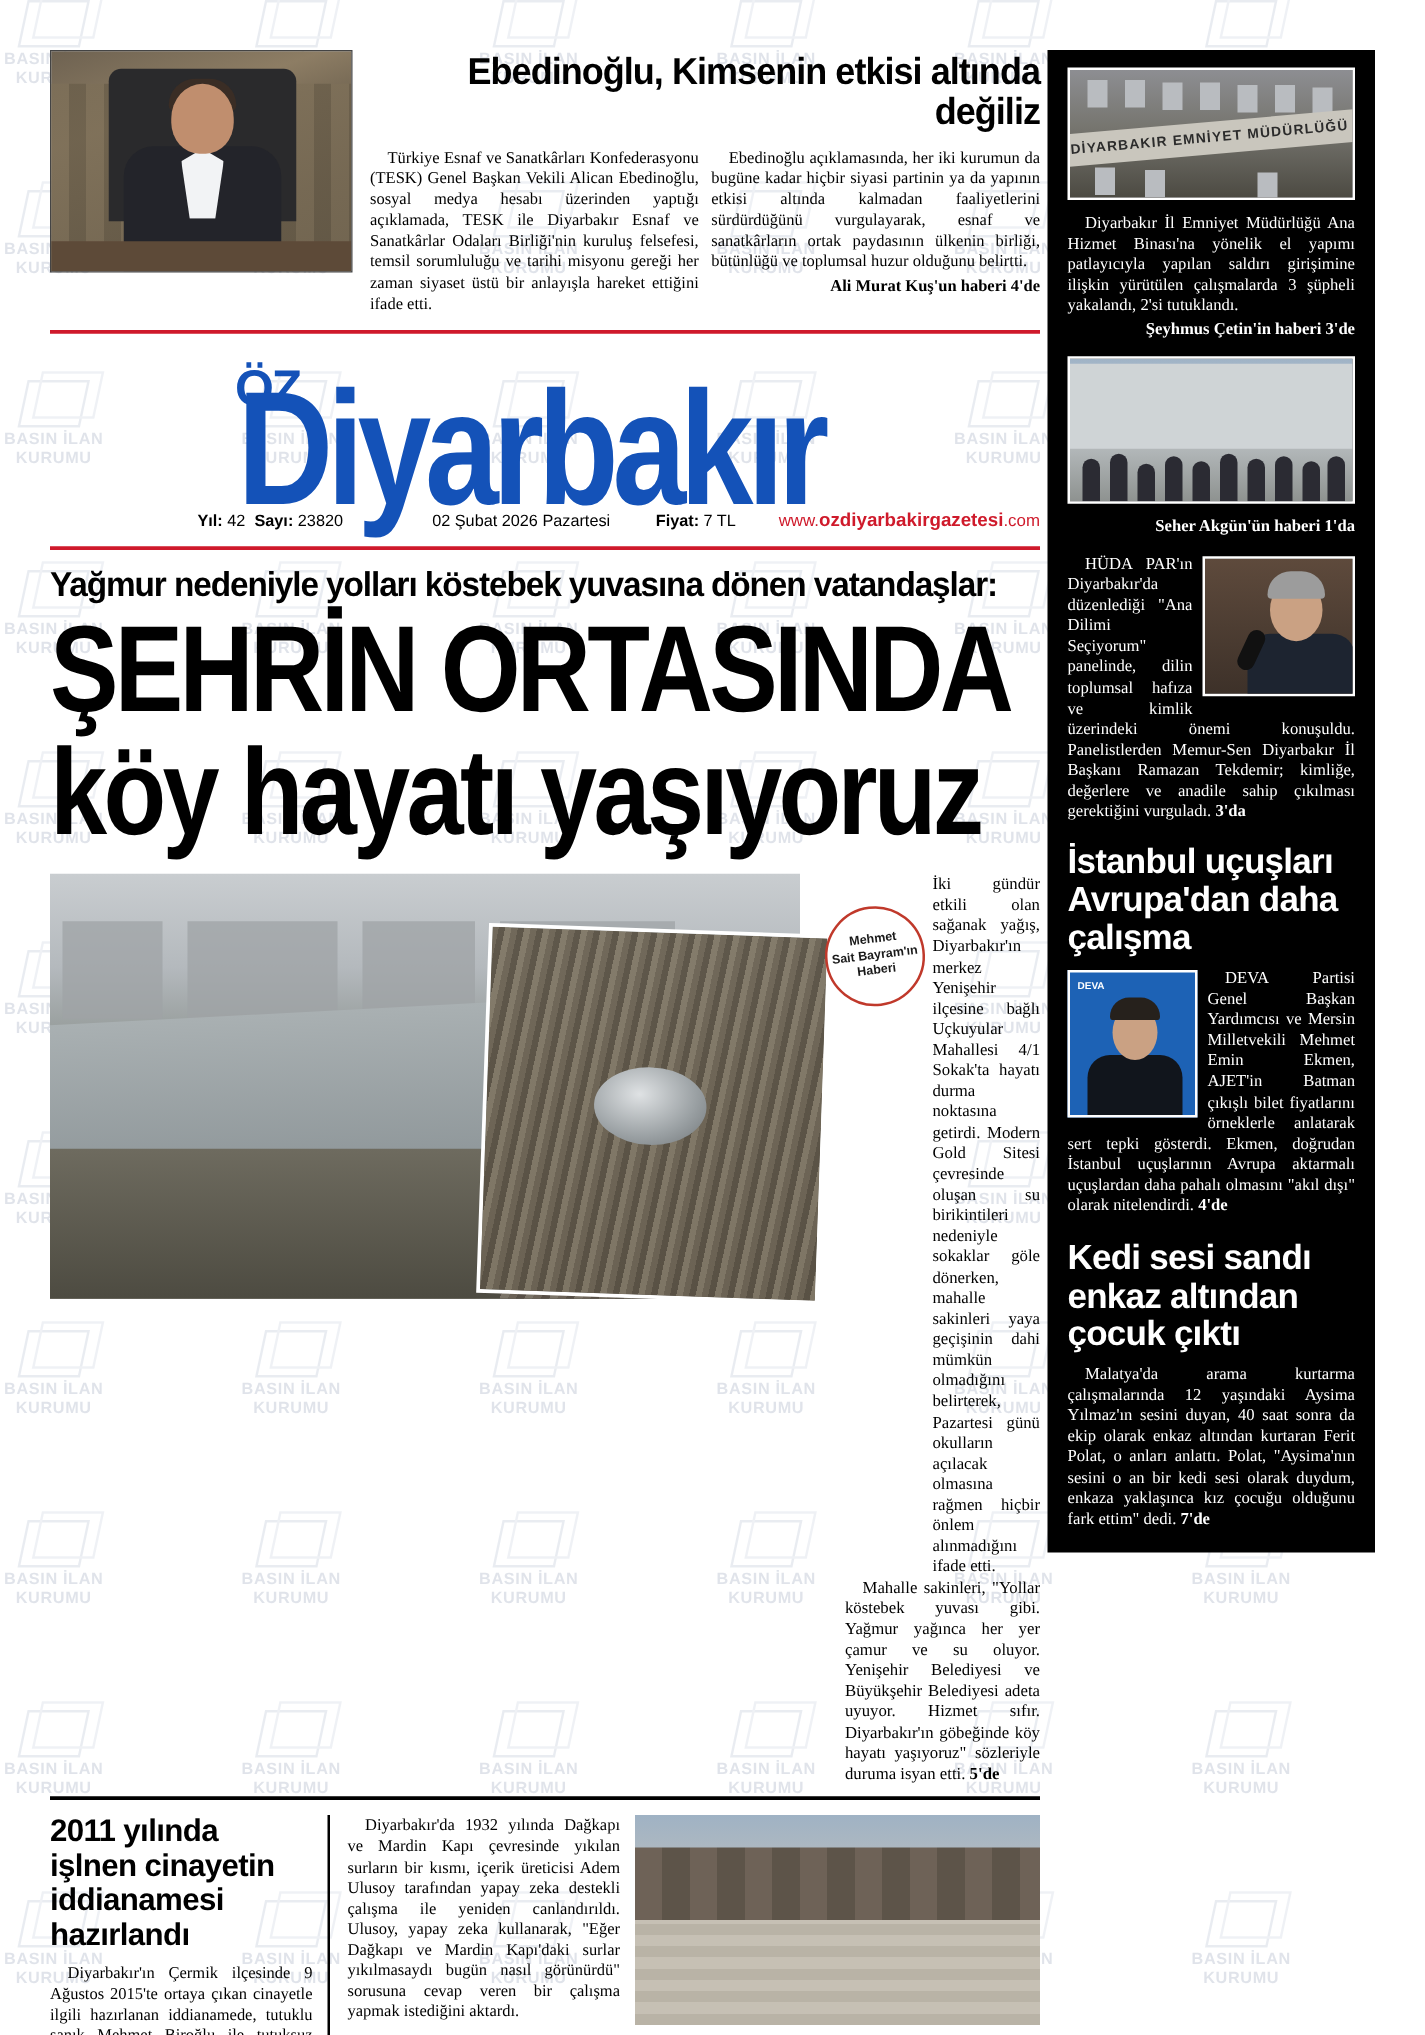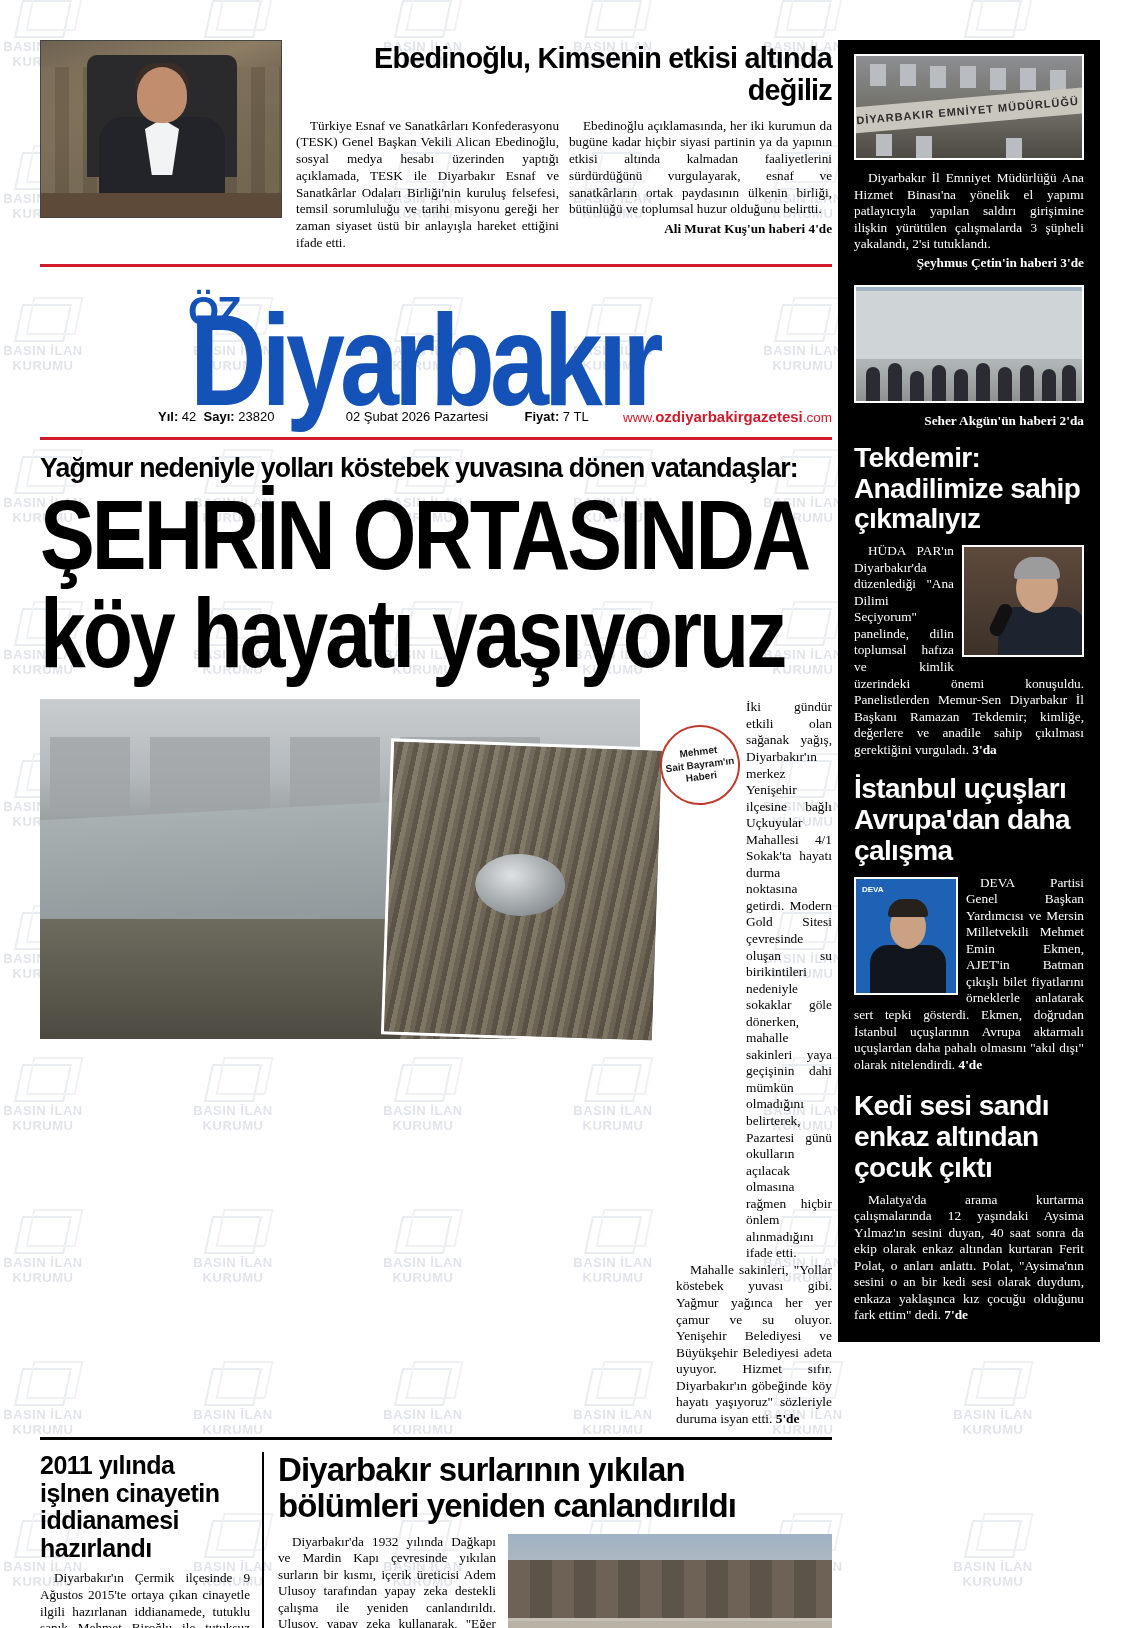--- a/index.html
+++ b/index.html
@@ -472,21 +472,20 @@
     </div>
 
     <div class="rule-blk"></div>
 
     <div class="bottom-row">
       <div class="bc-left">
         <h2>2011 yılında işlnen cinayetin iddianamesi hazırlandı</h2>
         <p><span>Diyarbakır'ın Çermik ilçesinde 9 Ağustos 2015'te ortaya çıkan cinayetle ilgili hazırlanan iddianamede, tutuklu sanık Mehmet Biroğlu ile tutuksuz sanık H.B. hakkında ağırlaştırılmış müebbet ve 2-7 yıl hapis istemiyle dava açıldı.</span> </p>
       </div>
       <div class="bc-right">
-        <h2>Diyarbakır surlarının yıkılan bölümleri yeniden canlandırıldı</h2>
         <div class="bc-inner">
           <div class="txt">
             <p><span>Diyarbakır'da 1932 yılında Dağkapı ve Mardin Kapı çevresinde yıkılan surların bir kısmı, içerik üreticisi Adem Ulusoy tarafından yapay zeka destekli çalışma ile yeniden canlandırıldı. Ulusoy, yapay zeka kullanarak, "Eğer Dağkapı ve Mardin Kapı'daki surlar yıkılmasaydı bugün nasıl görünürdü" sorusuna cevap veren bir çalışma yapmak istediğini aktardı.</span> </p>
           </div>
           <div class="pic">
             <div class="wall"></div>
             <div class="plaza"></div>
           </div>
         </div>
       </div>
@@ -523,25 +522,24 @@
           <span style="left:54px;height:30px"></span>
             <span style="left:76px;height:36px"></span>
           <span style="left:98px;height:32px"></span>
             <span style="left:120px;height:38px"></span>
           <span style="left:142px;height:34px"></span>
             <span style="left:164px;height:36px"></span>
           <span style="left:186px;height:32px"></span>
             <span style="left:206px;height:36px"></span>
         </div>
       </div>
-      <p class="rc-credit">Seher Akgün'ün haberi 2'da</p>
+      <p class="rc-credit">Seher Akgün'ün haberi 1'da</p>
     </div>
 
     <div class="clearfix">
-      <h2 class="rc-h">Tekdemir: Anadilimize sahip çıkmalıyız</h2>
       <div class="rc-wrapimg">
         <div class="bd"></div>
           <div class="fc"></div>
           <div class="hr"></div>
           <div class="mic"></div>
       </div>
       <p class="rc-p"><span>HÜDA PAR'ın Diyarbakır'da düzenlediği "Ana Dilimi Seçiyorum" panelinde, dilin toplumsal hafıza ve kimlik üzerindeki önemi konuşuldu. Panelistlerden Memur-Sen Diyarbakır İl Başkanı Ramazan Tekdemir; kimliğe, değerlere ve anadile sahip çıkılması gerektiğini vurguladı.</span> <b>3'da</b></p>
     </div>
 
     <div class="clearfix" style="margin-top:14px">

